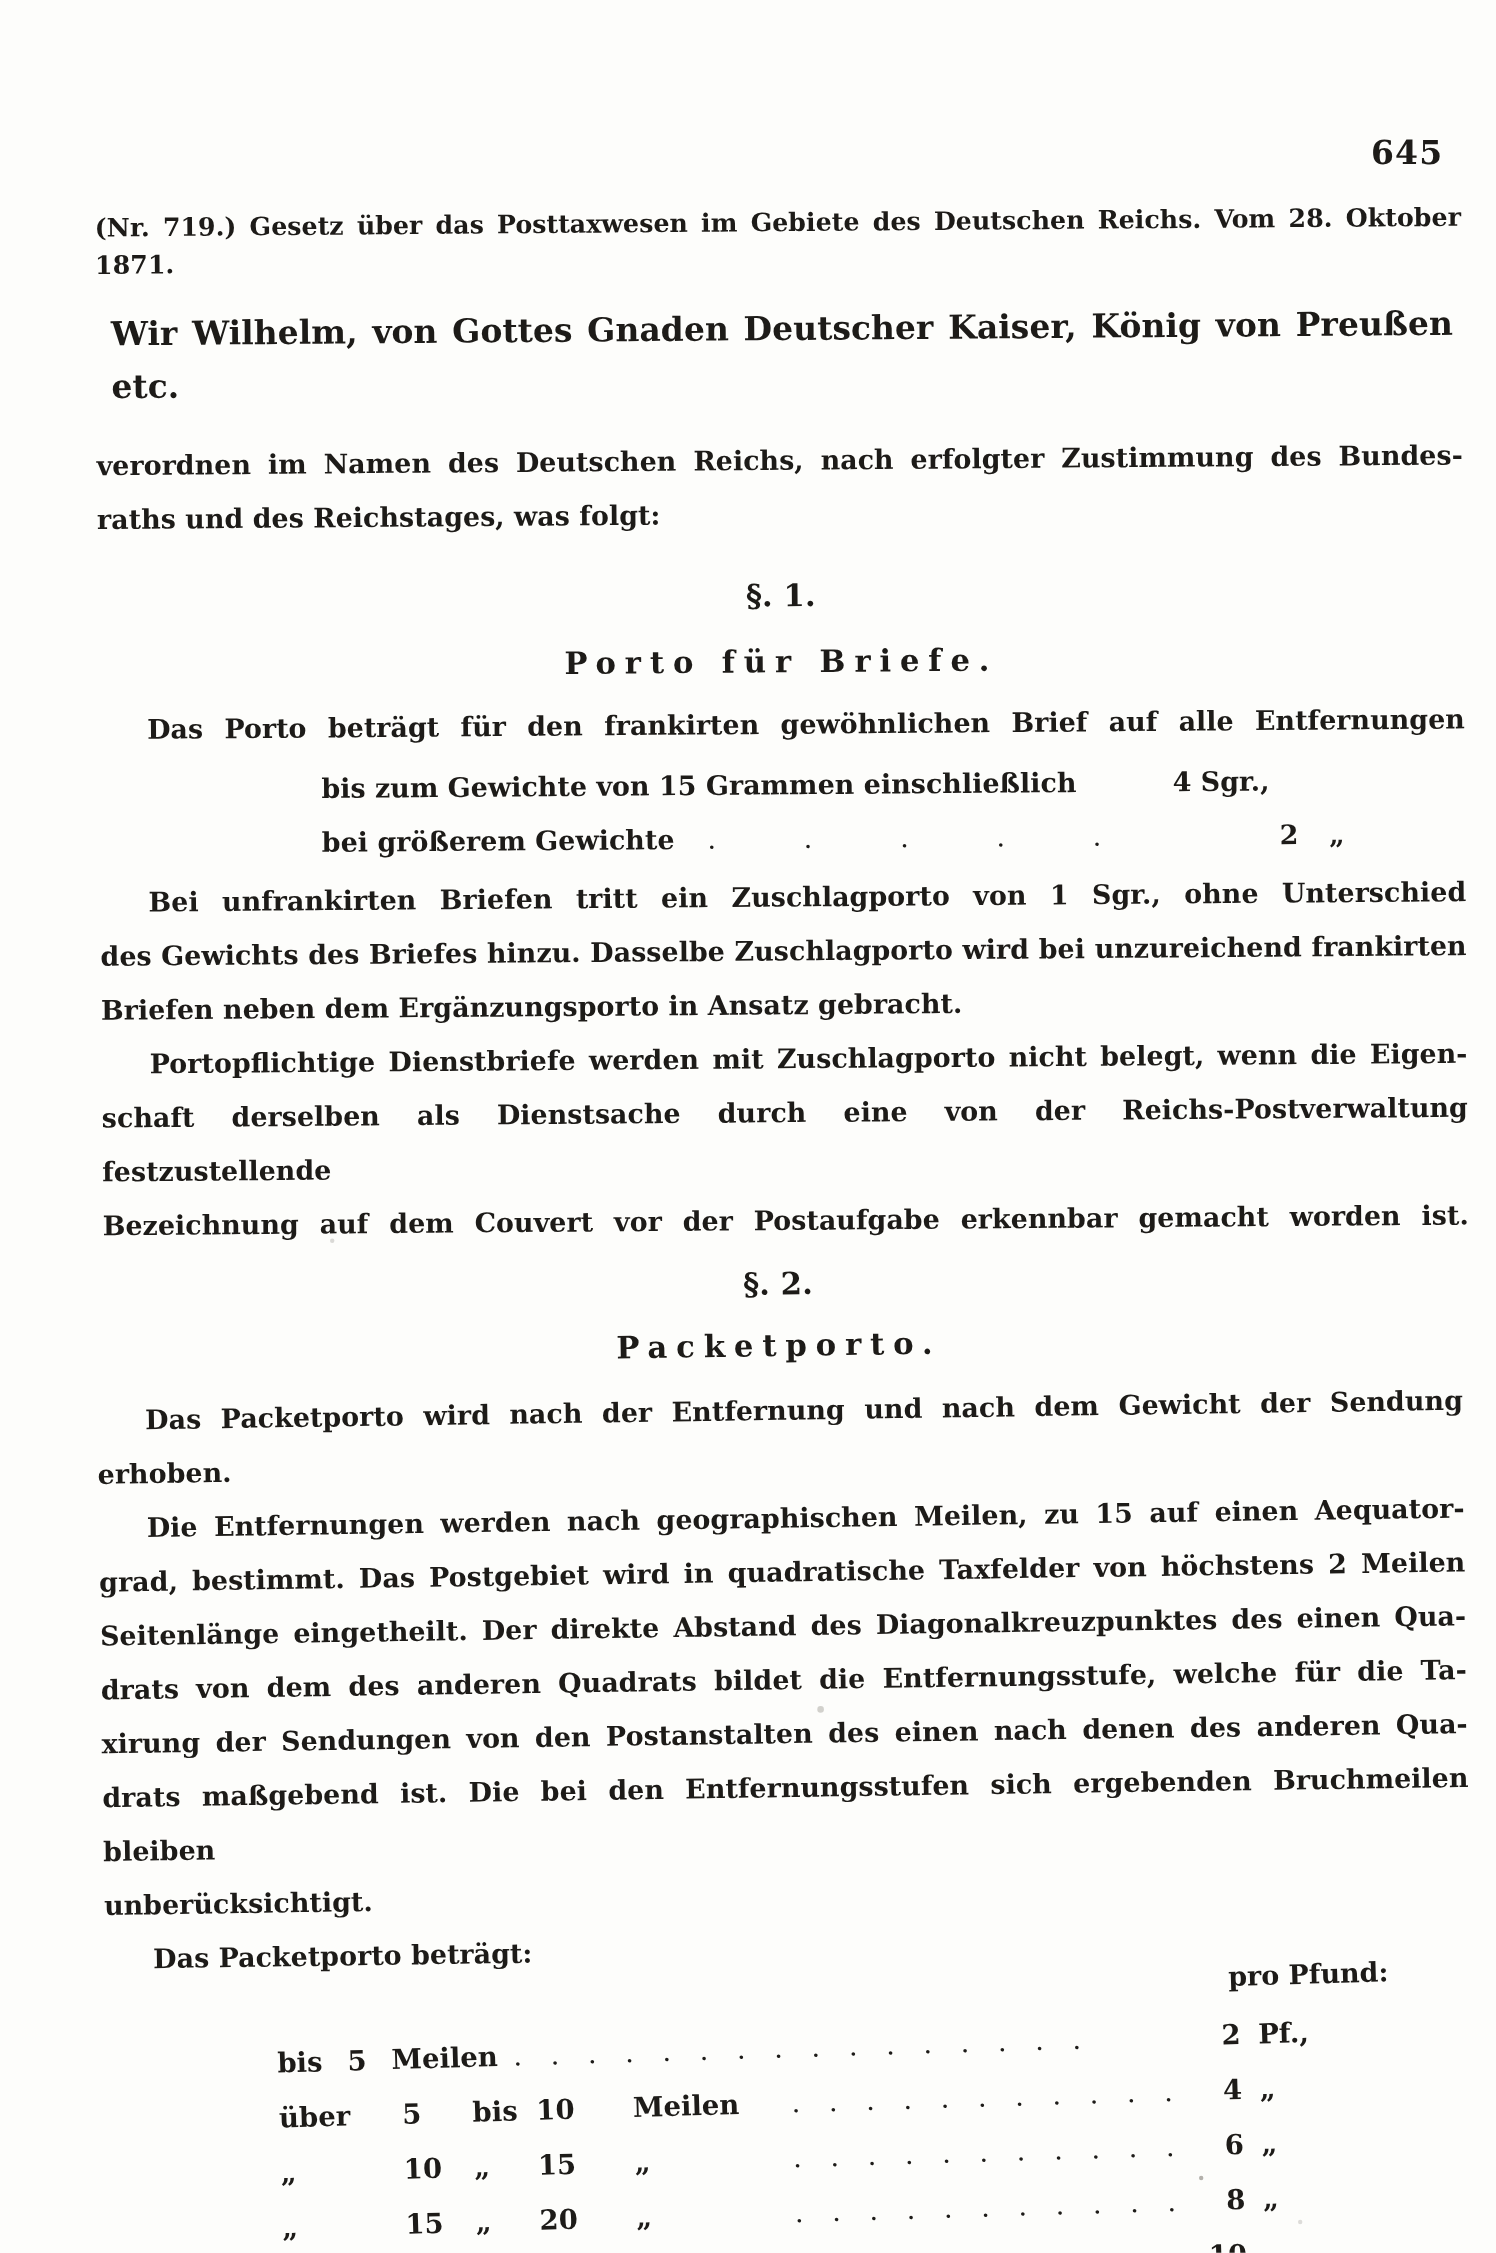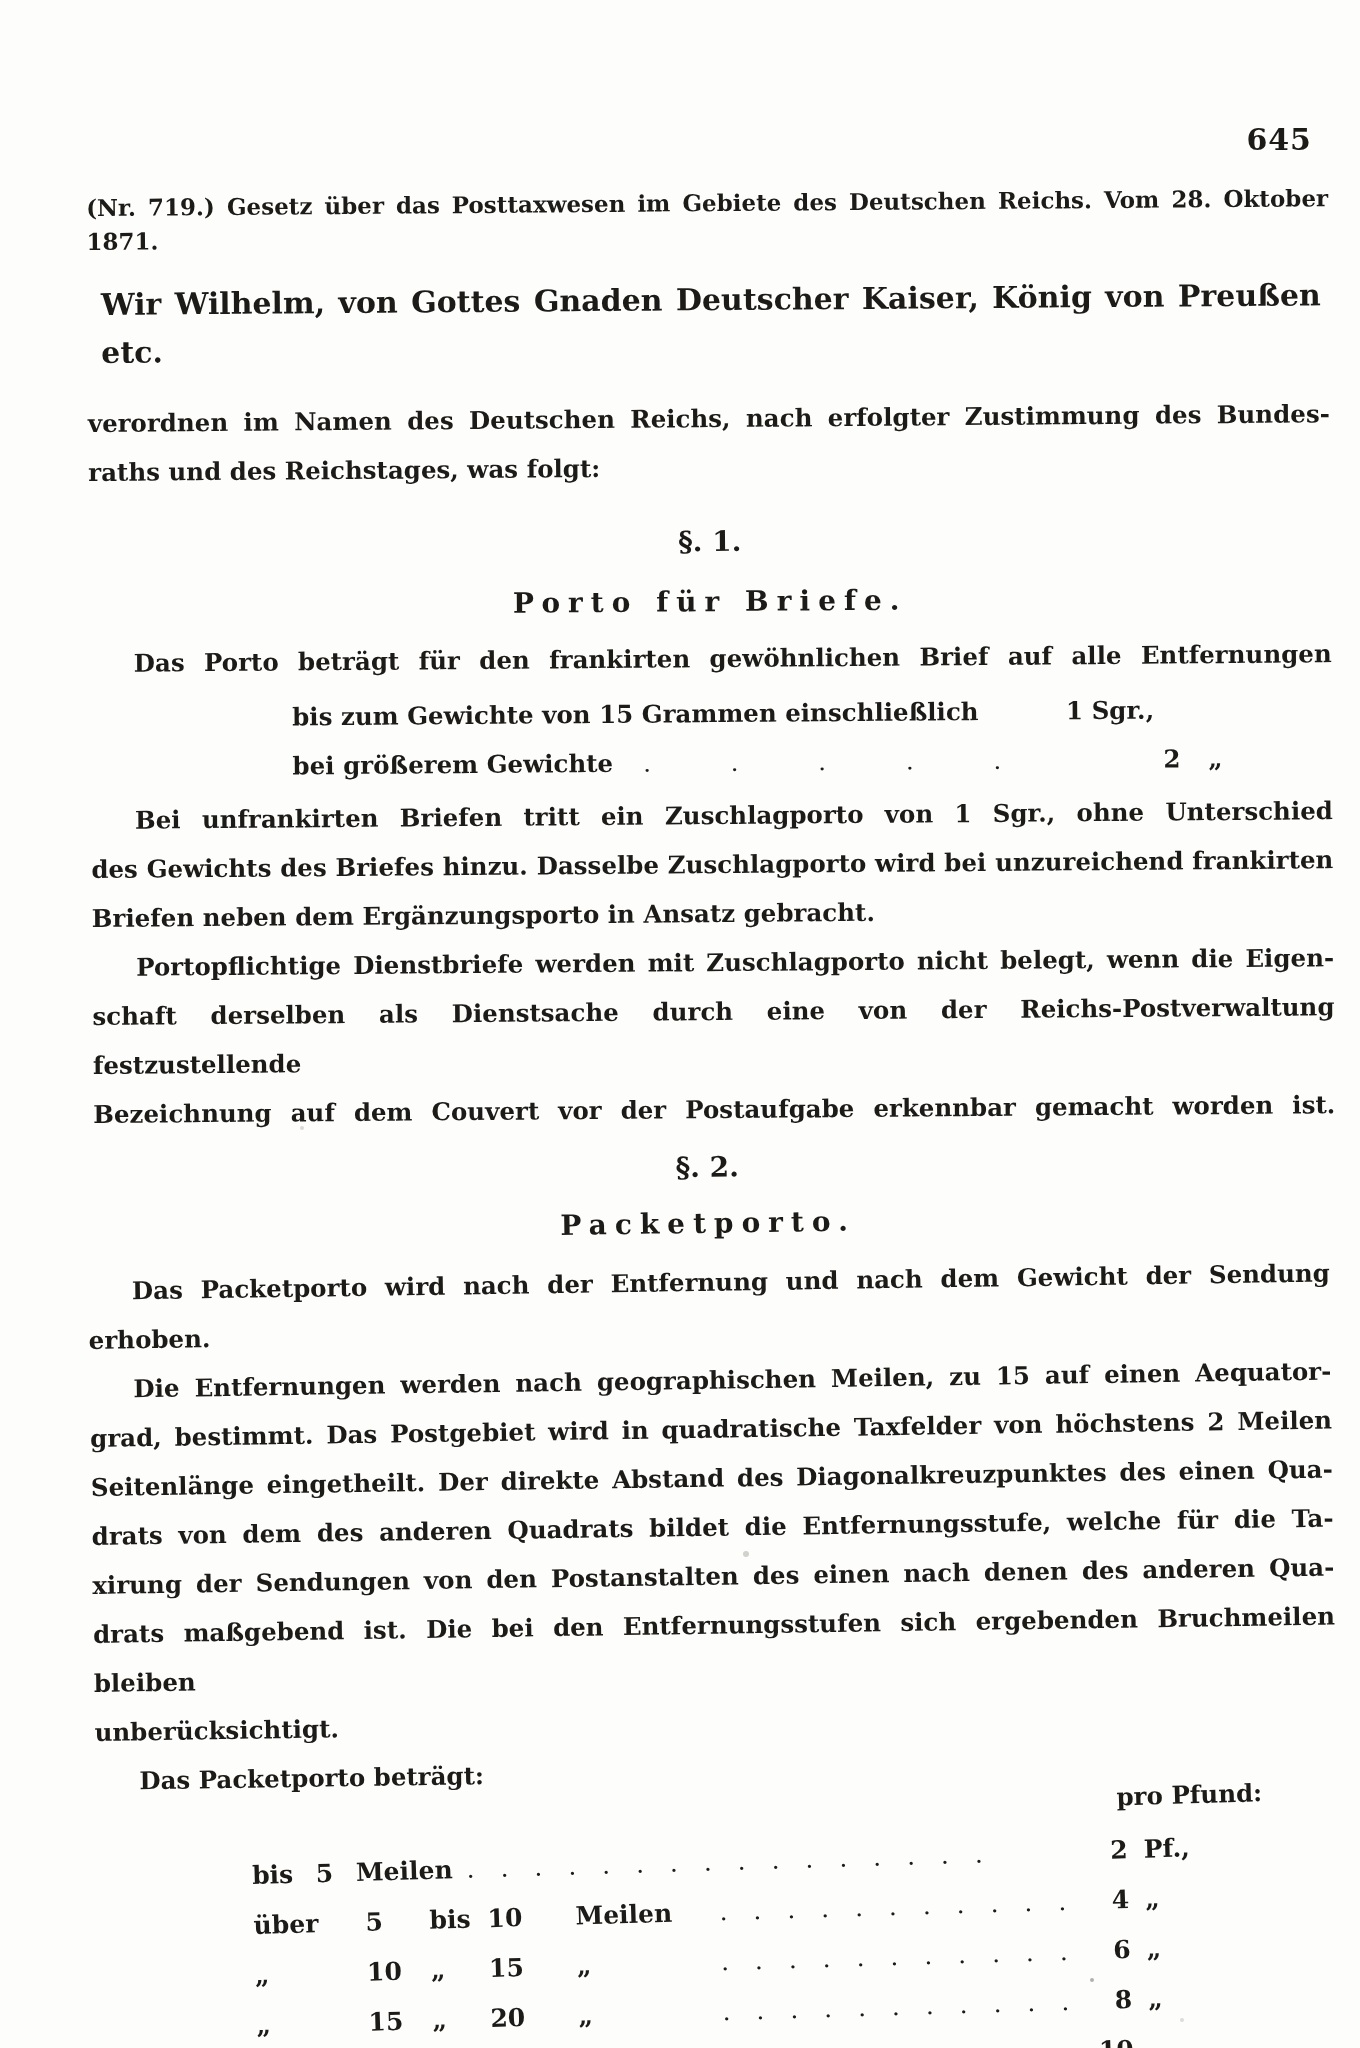--- a/index.html
+++ b/index.html
@@ -114,21 +114,21 @@
         <div class="line">raths und des Reichstages, was folgt:</div>
       </div>
 
       <div class="secheading">§. 1.</div>
       <div class="subheading">Porto für Briefe.</div>
 
       <div class="line j ind p1m">Das Porto beträgt für den frankirten gewöhnlichen Brief auf alle Entfernungen</div>
 
       <div class="tariff tariff1">
         <span class="tlabel">bis zum Gewichte von 15 Grammen einschließlich</span>
-        <span class="tval">1 Sgr.,</span>
+        <span class="tval">4 Sgr.,</span>
       </div>
       <div class="tariff tariff2">
         <span class="tlabel">bei größerem Gewichte</span>
         <span class="dots-wide">. . . . .</span>
         <span class="tval">2</span>
         <span class="tunit">„</span>
       </div>
 
       <div class="p4">
         <div class="line j ind">Bei unfrankirten Briefen tritt ein Zuschlagporto von 1 Sgr., ohne Unterschied</div>

